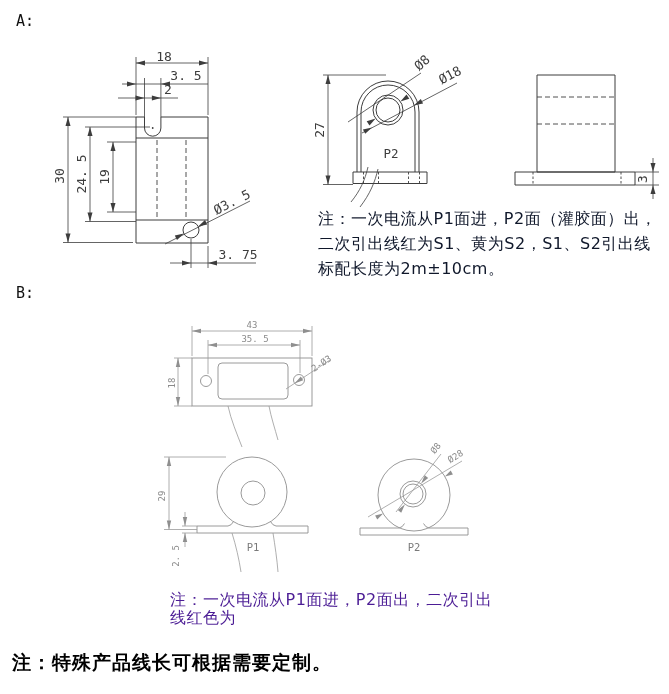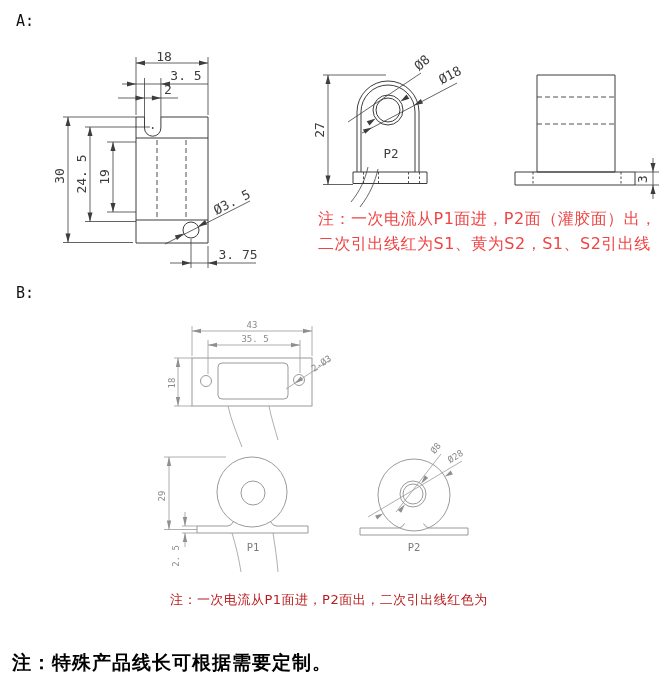--- a/index.html
+++ b/index.html
@@ -2,23 +2,23 @@
 <html><head>
 <meta charset="utf-8">
 <style>
   html,body{margin:0;padding:0;background:#ffffff;}
   .canvas{position:relative;width:669px;height:694px;background:#ffffff;overflow:hidden;
           font-family:"DejaVu Sans",sans-serif;}
   .sec-label{position:absolute;font-family:"DejaVu Sans Mono",monospace;font-size:15px;color:#111;}
   #labelA{left:16px;top:12px;}
   #labelB{left:16px;top:284px;}
   .note-a{position:absolute;left:318px;top:206px;width:350px;font-size:16px;line-height:25px;
-          color:#ef4444;letter-spacing:0.5px;}
-  .note-b{position:absolute;left:170px;top:591px;width:330px;font-size:13px;line-height:18px;
-          color:#b91c1c;letter-spacing:0.5px;}
+          color:#0f172a;letter-spacing:0.5px;}
+  .note-b{position:absolute;left:170px;top:591px;width:330px;font-size:16px;line-height:18px;
+          color:#4c1d95;letter-spacing:0.5px;}
   .footer-note{position:absolute;left:12px;top:650px;font-size:19px;font-weight:600;
           color:#000;letter-spacing:1px;}
   svg{position:absolute;left:0;top:0;}
   .a-line{stroke:#3d3d3d;stroke-width:1;fill:none;}
   .a-dash{stroke:#3d3d3d;stroke-width:0.9;fill:none;stroke-dasharray:5,3;}
   .a-tick{stroke:#3d3d3d;stroke-width:0.9;fill:none;stroke-dasharray:2.5,2;}
   .a-thin{stroke:#3d3d3d;stroke-width:0.8;fill:none;}
   .a-arrow{fill:#3d3d3d;stroke:none;}
   .a-text{font-family:"DejaVu Sans Mono",monospace;font-size:13px;fill:#3d3d3d;}
   .b-line{stroke:#8f8f8f;stroke-width:0.9;fill:none;}
@@ -268,20 +268,21 @@
         <polygon class="b-arrow" points="444.9,476.6 452.9,474.4 450.7,470.6"></polygon>
         <polygon class="b-arrow" points="383.1,513.4 377.3,519.4 375.1,515.6"></polygon>
         <text class="b-text" transform="translate(457,459) rotate(-31)" text-anchor="middle">Ø28</text>
       </g>
     </g>
   </svg>
 
   <div class="note-a">
     <div>注：一次电流从P1面进，P2面（灌胶面）出，</div>
     <div>二次引出线红为S1、黄为S2，S1、S2引出线</div>
+    <div>标配长度为2m±10cm。</div>
   </div>
 
   <div class="note-b">
     <div>注：一次电流从P1面进，P2面出，二次引出线红色为</div>
   </div>
 
   <div class="footer-note">注：特殊产品线长可根据需要定制。</div>
 
 </div>
 

